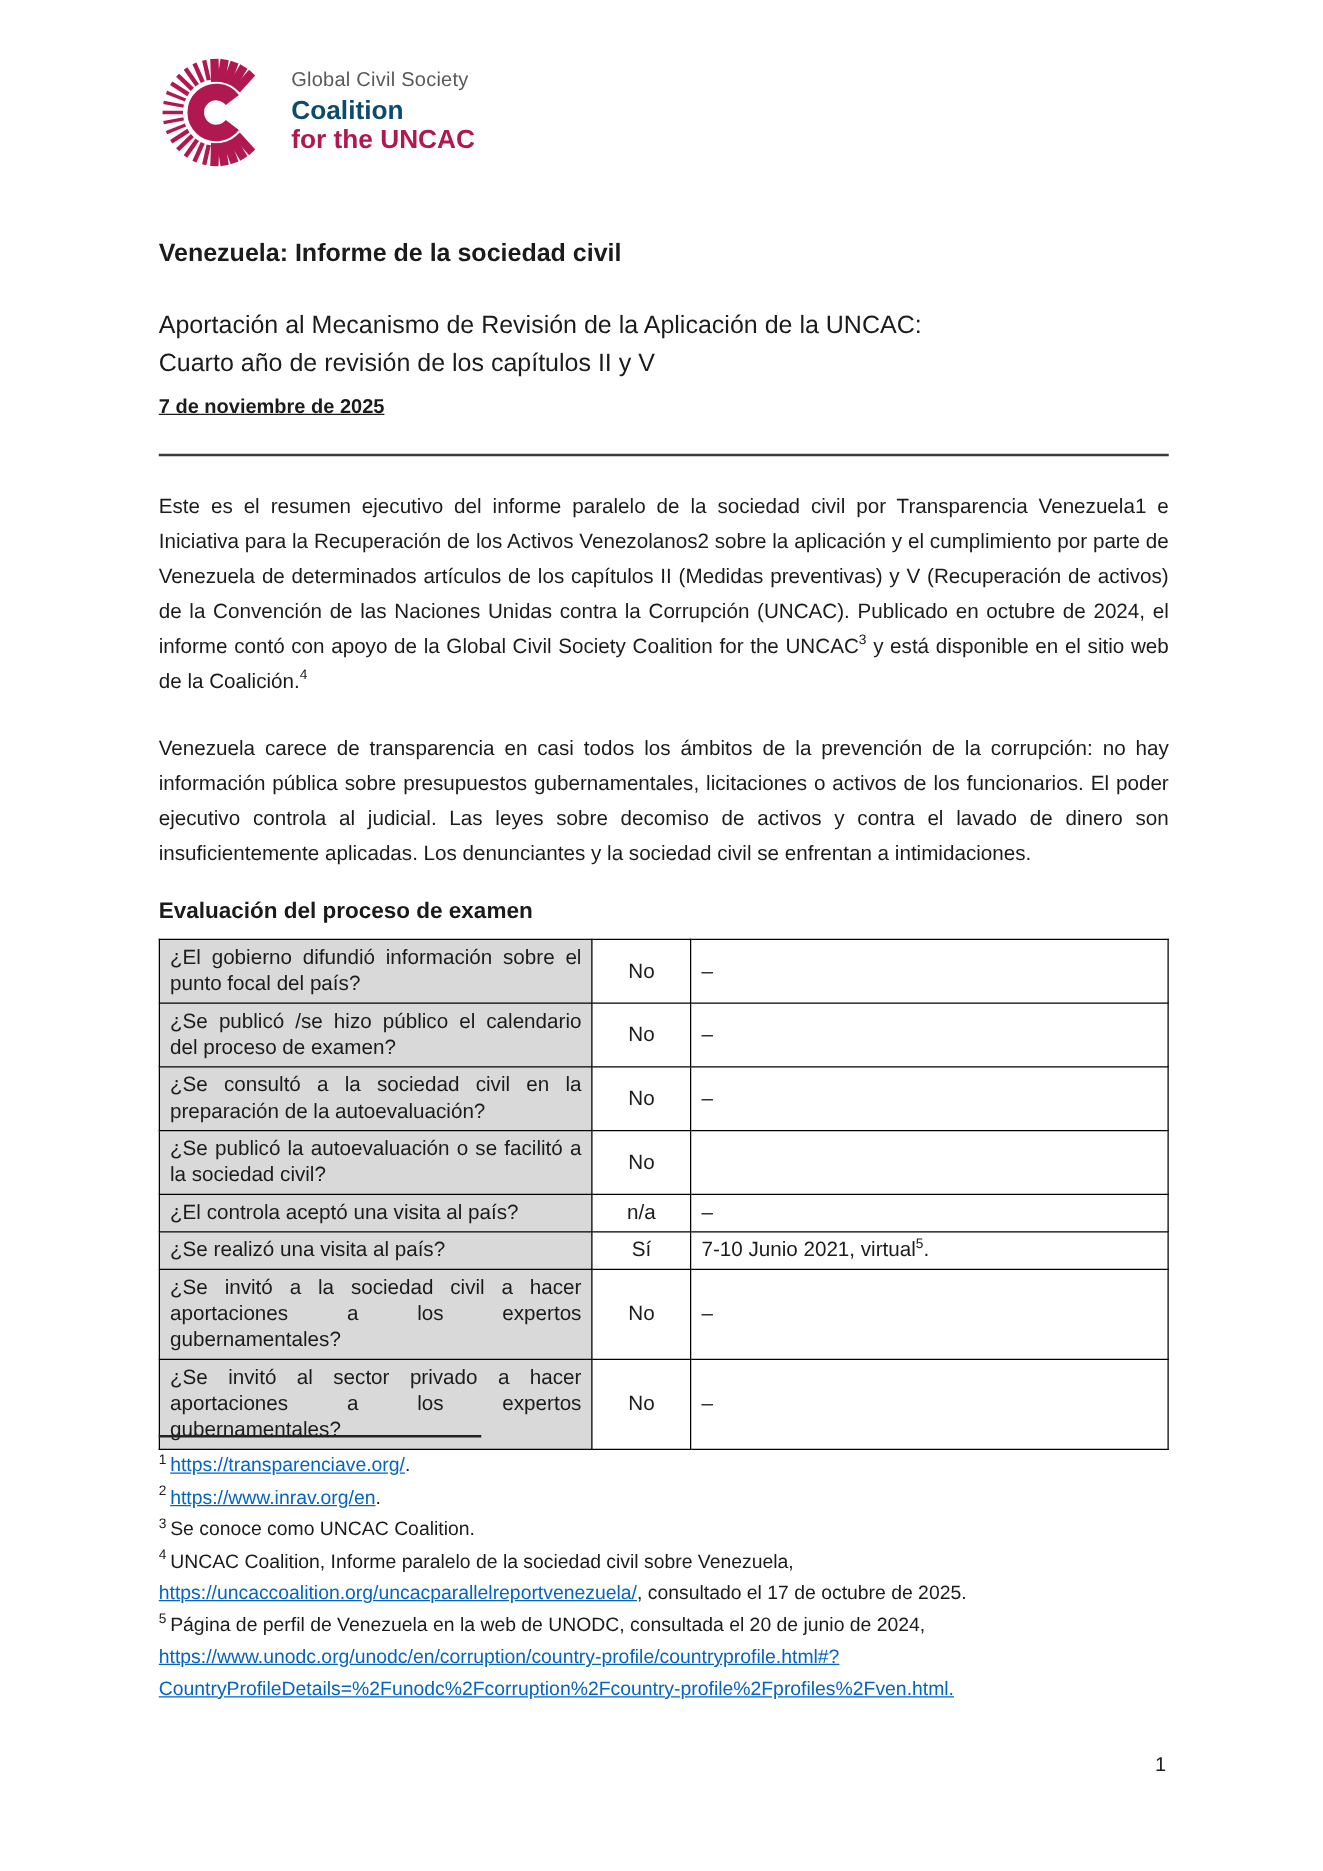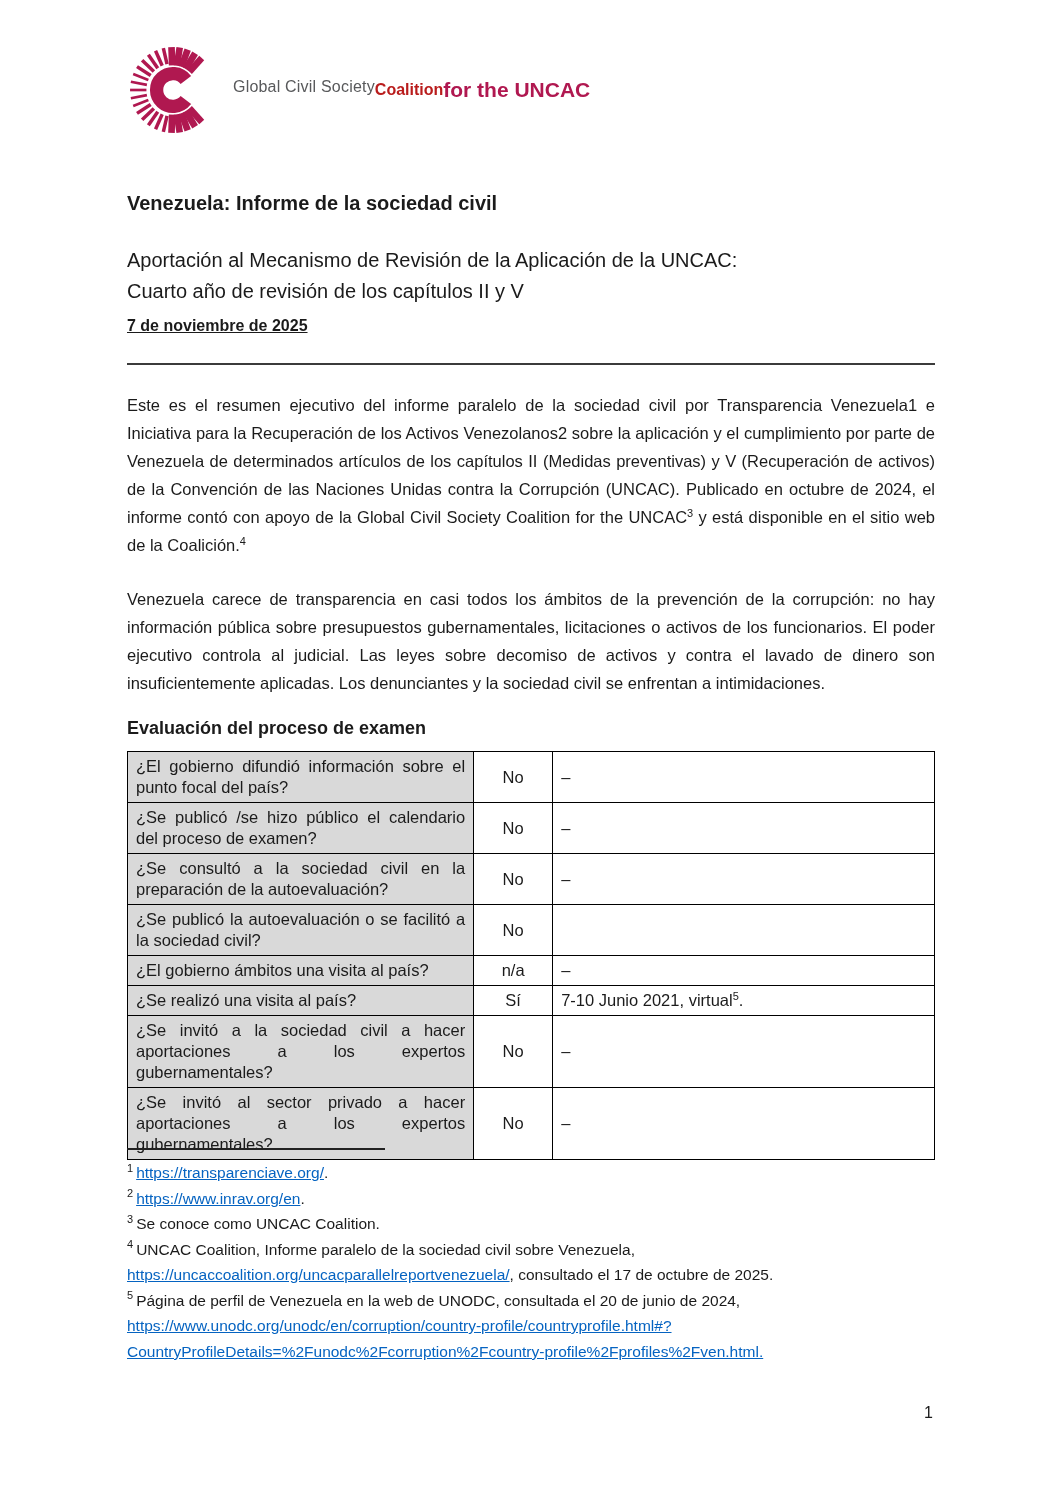--- a/index.html
+++ b/index.html
@@ -9,23 +9,23 @@
     background:#ffffff;
     font-family:"Liberation Sans",sans-serif;
     color:#1b1b1b;
     overflow:hidden;
   }
   .content{padding:45px 123px 0 127px;}
 
   
   .logo{display:flex;align-items:center;gap:14px;height:90px;}
   .logo-mark{width:92px;height:92px;flex:0 0 auto;}
-  .logo-text{display:flex;flex-direction:row;justify-content:center;line-height:1.12;}
+  .logo-text{display:flex;flex-direction:column;justify-content:center;line-height:1.12;}
   .logo-l1{color:#58595B;font-size:16px;letter-spacing:.2px;}
-  .logo-l2{color:#b91c1c;font-weight:bold;font-size:16px;margin-top:3px;}
+  .logo-l2{color:#0c4a6e;font-weight:bold;font-size:21px;margin-top:3px;}
   .logo-l3{color:#B01850;font-weight:bold;font-size:21px;}
 
   
   .title-block{text-align:left;}
   .doc-title{font-size:20px;font-weight:bold;margin-top:56px;line-height:24px;}
   .doc-subtitle{font-size:20px;margin-top:30px;line-height:31px;}
   .doc-date{font-size:16px;font-weight:bold;margin-top:7px;line-height:24px;text-decoration:underline;}
 
   .rule{border:none;border-top:2.5px solid #3b3b3b;margin:25px 0 0 0;}
 
@@ -126,21 +126,21 @@
             <td class="q">¿Se consultó a la sociedad civil en la preparación de la autoevaluación?</td>
             <td class="a">No</td>
             <td class="n">–</td>
           </tr>
           <tr>
             <td class="q">¿Se publicó la autoevaluación o se facilitó a la sociedad civil?</td>
             <td class="a">No</td>
             <td class="n"></td>
           </tr>
           <tr>
-            <td class="q">¿El gobierno ámbitos una visita al país?</td>
+            <td class="q">¿El controla aceptó una visita al país?</td>
             <td class="a">n/a</td>
             <td class="n">–</td>
           </tr>
           <tr>
             <td class="q">¿Se realizó una visita al país?</td>
             <td class="a">Sí</td>
             <td class="n">7-10 Junio 2021, virtual<sup>5</sup>.</td>
           </tr>
           <tr>
             <td class="q">¿Se invitó a la sociedad civil a hacer aportaciones a los expertos gubernamentales?</td>

